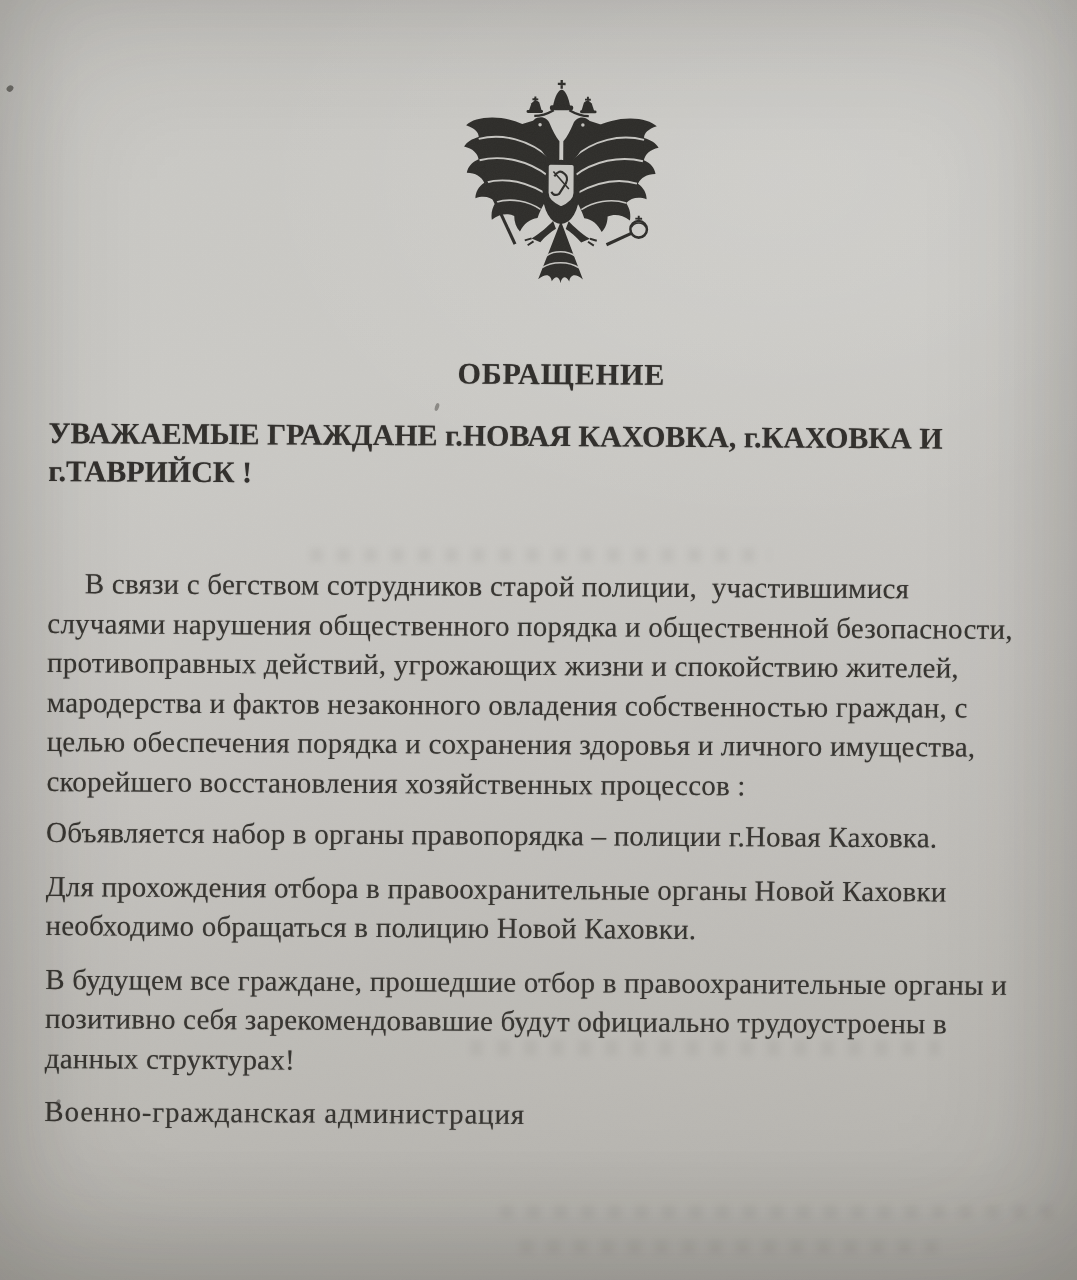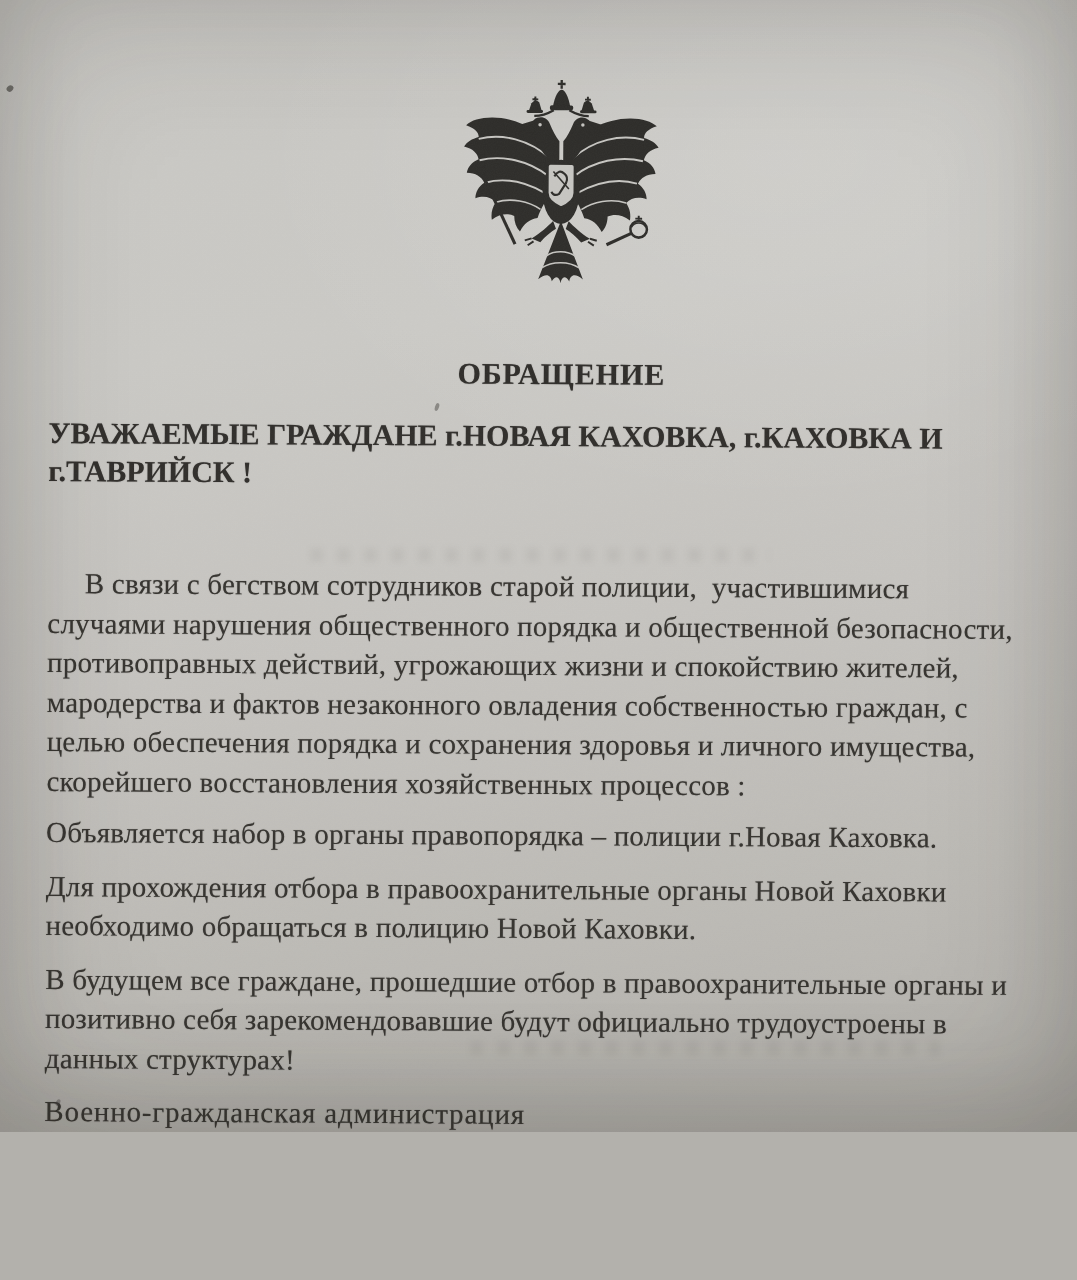--- a/index.html
+++ b/index.html
@@ -9,21 +9,21 @@
   body {
     width: 1077px;
     height: 1280px;
     overflow: hidden;
     background: #b3b1ac;
     font-family: "Liberation Serif", "DejaVu Serif", serif;
   }
   .sheet {
     position: relative;
     width: 1077px;
-    height: 1132px;
+    height: 1280px;
     overflow: hidden;
     background:
       radial-gradient(ellipse 900px 600px at 72% 14%, rgba(255,255,255,0.10), rgba(255,255,255,0) 60%),
       linear-gradient(172deg, #c9c8c4 0%, #cbcac6 30%, #c6c4c0 55%, #bcbab5 80%, #b2b0ab 100%);
   }
   .content {
     position: absolute;
     top: 0; left: 0; right: 0; bottom: 0;
     padding: 0 30px 0 50px;
     transform: rotate(0.35deg);

